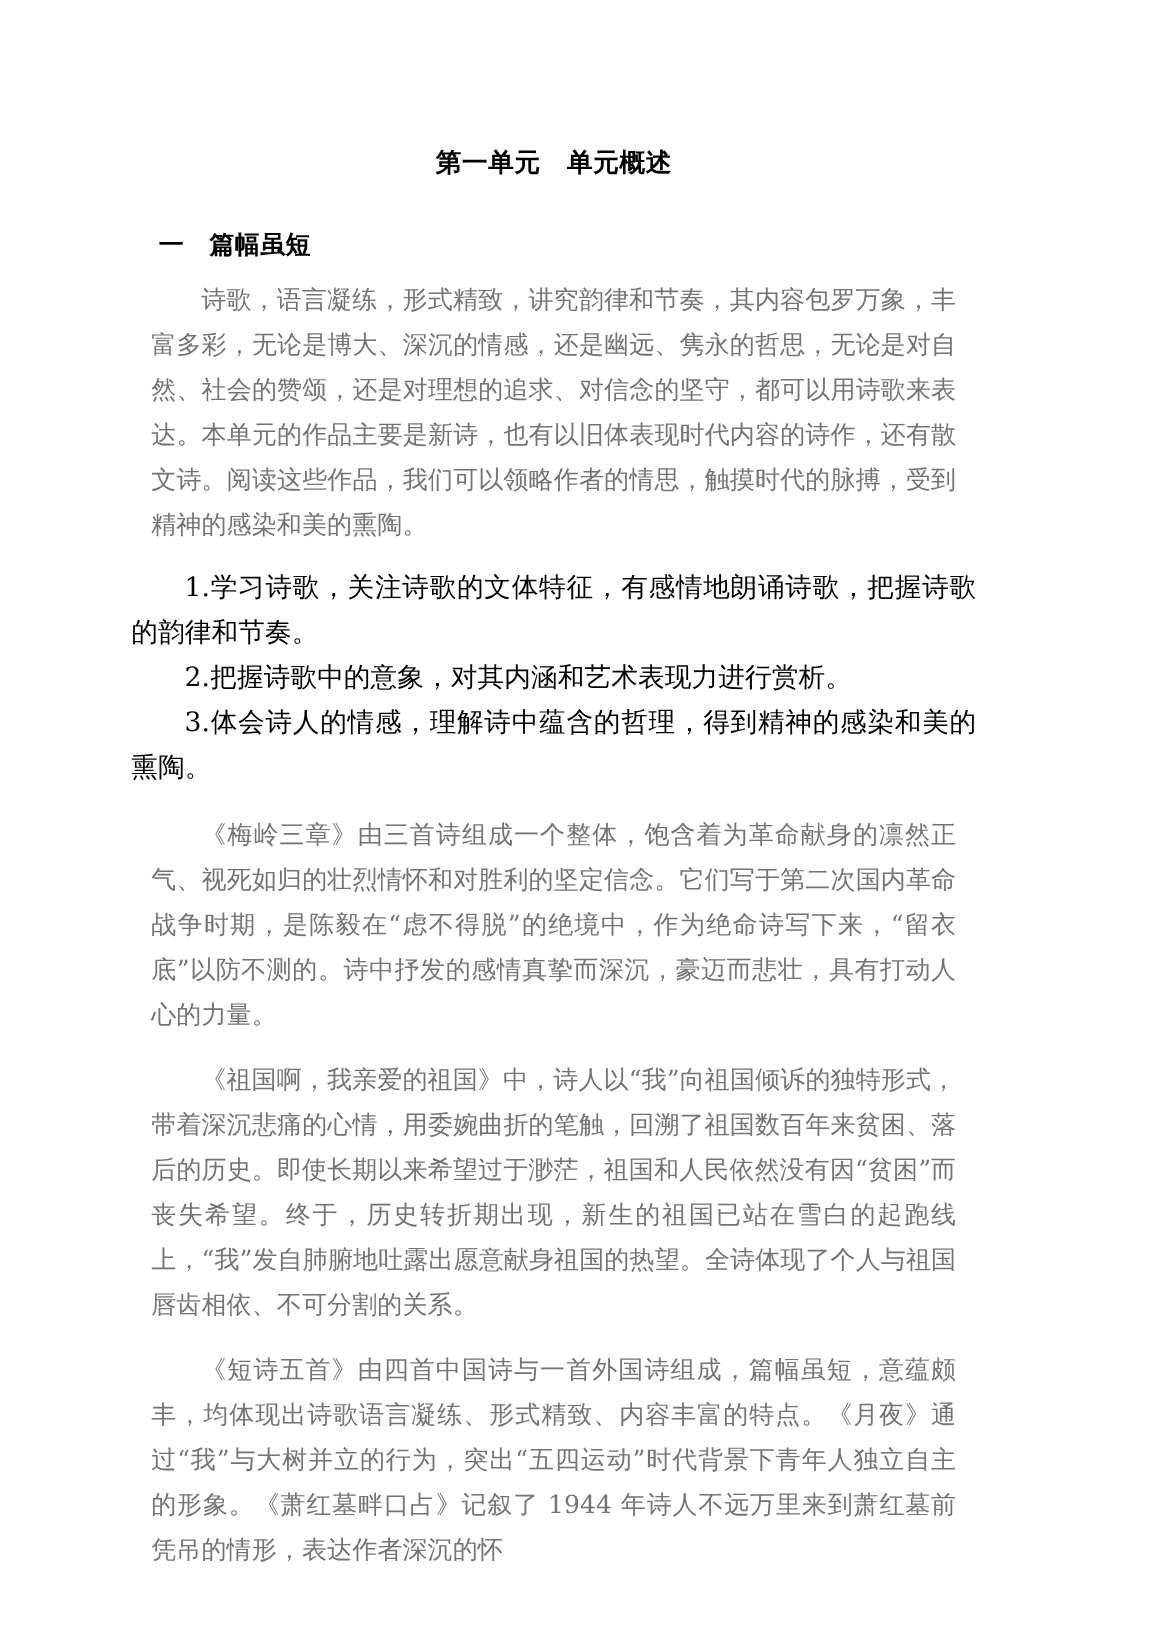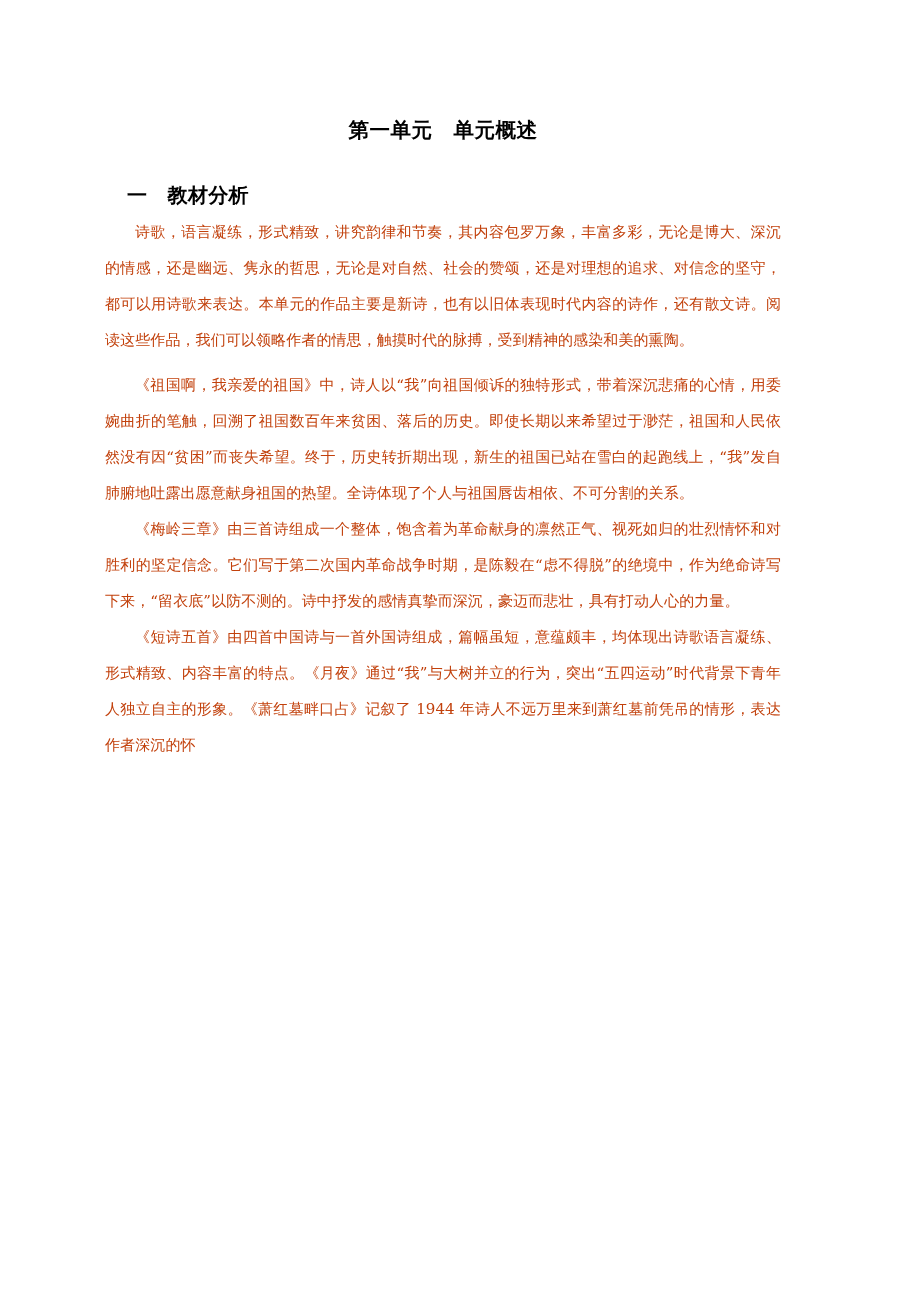--- a/index.html
+++ b/index.html
@@ -45,28 +45,28 @@
     line-height: 1;
     margin: 0;
     padding-left: 22px;
     color: #000;
     letter-spacing: 0.3px;
   }
   .h-gap-first { margin-top: 44px; }
   .h-gap      { margin-top: 30px; }
 
   p.para {
-    margin: 0;
-    font-size: 15px;
+    margin: 16px;
+    font-size: 20px;
     line-height: 36px;
     text-align: justify;
     text-justify: inter-ideograph;
     text-indent: 2em;
     letter-spacing: 0.1px;
-    color: #c2410c;
+    color: #737373;
     font-family: "DejaVu Serif", "Liberation Serif", serif;
   }
   p.item {
     margin: 0;
     font-size: 21.3px;
     line-height: 36px;
     text-align: justify;
     text-justify: inter-ideograph;
     text-indent: 2em;
     letter-spacing: 0.1px;
@@ -77,26 +77,31 @@
   .body-block { margin-top: 9px; }
 </style>
 </head>
 <body>
 
 <div class="page">
   <div class="content">
 
     <div class="doc-title">第一单元　单元概述</div>
 
-    <div class="section-heading h-gap-first">一　教材分析</div>
+    <div class="section-heading h-gap-first">一　篇幅虽短</div>
     <div class="body-block">
       <p class="para para-first-after-head">诗歌，语言凝练，形式精致，讲究韵律和节奏，其内容包罗万象，丰富多彩，无论是博大、深沉的情感，还是幽远、隽永的哲思，无论是对自然、社会的赞颂，还是对理想的追求、对信念的坚守，都可以用诗歌来表达。本单元的作品主要是新诗，也有以旧体表现时代内容的诗作，还有散文诗。阅读这些作品，我们可以领略作者的情思，触摸时代的脉搏，受到精神的感染和美的熏陶。</p>
     </div>
 
+    <div class="body-block">
+      <p class="item para-first-after-head">1.学习诗歌，关注诗歌的文体特征，有感情地朗诵诗歌，把握诗歌的韵律和节奏。</p>
+      <p class="item">2.把握诗歌中的意象，对其内涵和艺术表现力进行赏析。</p>
+      <p class="item">3.体会诗人的情感，理解诗中蕴含的哲理，得到精神的感染和美的熏陶。</p>
+    </div>
 
     <div class="body-block">
+      <p class="para">《梅岭三章》由三首诗组成一个整体，饱含着为革命献身的凛然正气、视死如归的壮烈情怀和对胜利的坚定信念。它们写于第二次国内革命战争时期，是陈毅在“虑不得脱”的绝境中，作为绝命诗写下来，“留衣底”以防不测的。诗中抒发的感情真挚而深沉，豪迈而悲壮，具有打动人心的力量。</p>
       <p class="para para-first-after-head">《祖国啊，我亲爱的祖国》中，诗人以“我”向祖国倾诉的独特形式，带着深沉悲痛的心情，用委婉曲折的笔触，回溯了祖国数百年来贫困、落后的历史。即使长期以来希望过于渺茫，祖国和人民依然没有因“贫困”而丧失希望。终于，历史转折期出现，新生的祖国已站在雪白的起跑线上，“我”发自肺腑地吐露出愿意献身祖国的热望。全诗体现了个人与祖国唇齿相依、不可分割的关系。</p>
-      <p class="para">《梅岭三章》由三首诗组成一个整体，饱含着为革命献身的凛然正气、视死如归的壮烈情怀和对胜利的坚定信念。它们写于第二次国内革命战争时期，是陈毅在“虑不得脱”的绝境中，作为绝命诗写下来，“留衣底”以防不测的。诗中抒发的感情真挚而深沉，豪迈而悲壮，具有打动人心的力量。</p>
       <p class="para">《短诗五首》由四首中国诗与一首外国诗组成，篇幅虽短，意蕴颇丰，均体现出诗歌语言凝练、形式精致、内容丰富的特点。《月夜》通过“我”与大树并立的行为，突出“五四运动”时代背景下青年人独立自主的形象。《萧红墓畔口占》记叙了 1944 年诗人不远万里来到萧红墓前凭吊的情形，表达作者深沉的怀</p>
     </div>
 
   </div>
 </div>
 
 </body></html>

